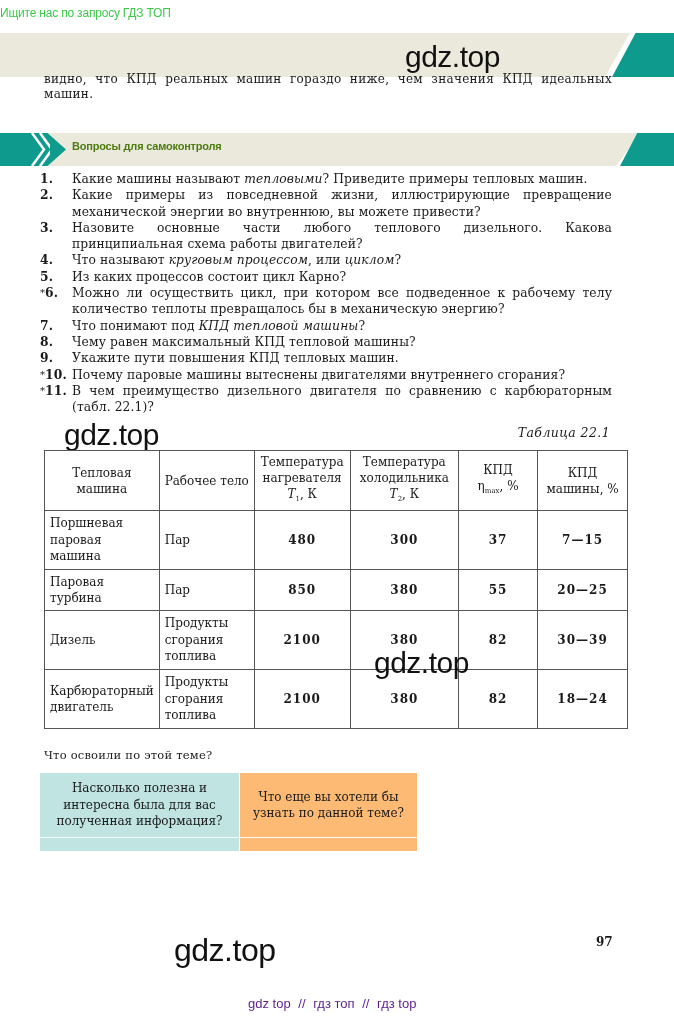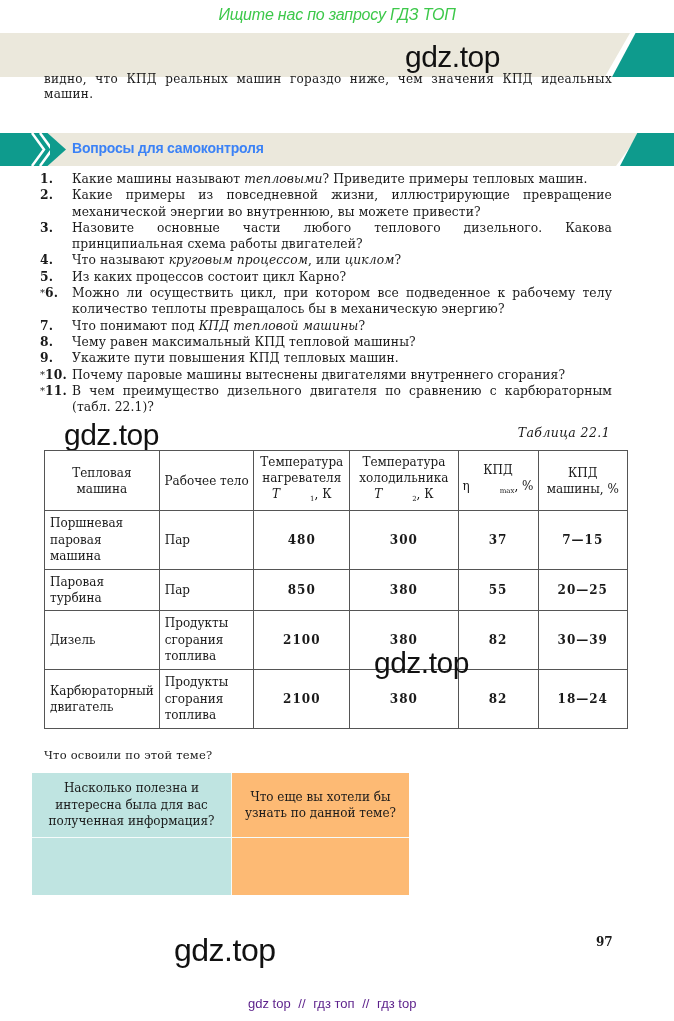--- a/index.html
+++ b/index.html
@@ -1,20 +1,20 @@
 <!DOCTYPE html>
 <html><head>
 <meta charset="utf-8">
 <style>
   * { box-sizing: border-box; margin: 0; padding: 0; }
   html, body { width: 674px; height: 1021px; background: #ffffff; overflow: hidden; }
   body { position: relative; font-family: "DejaVu Serif", serif; color: #1a1a1a; }
 
-  .top-ad { position: absolute; top: 6px; left: 0; width: 674px; text-align: center;
-    font-family: "Liberation Sans", sans-serif; font-size: 16px; color: #3dc84a; letter-spacing: -0.2px; font-style: italic; }
+  .top-ad { position: absolute; top: 6px; left: 0; width: 674px; 
+    font-family: "Liberation Sans", sans-serif; font-size: 12px; color: #3dc84a; letter-spacing: -0.2px; }
 
   .header-band { position: absolute; top: 33px; left: 0; width: 674px; height: 44px; }
   .header-band .beige { position: absolute; left: 0; top: 0; width: 630px; height: 44px; background: #ebe8dc;
     clip-path: polygon(0 0, 100% 0, 96% 100%, 0 100%); }
   .header-band .teal { position: absolute; left: 612px; top: 0; width: 62px; height: 44px; background: #0e9b8d;
     clip-path: polygon(38% 0, 100% 0, 100% 100%, 0 100%); }
 
   .watermark { position: absolute; font-family: "Liberation Sans", sans-serif; color: #111; font-weight: normal; letter-spacing: -0.5px; }
   .wm1 { left: 405px; top: 40px; font-size: 30px; }
   .wm2 { left: 64px; top: 418px; font-size: 30px; }
@@ -26,41 +26,41 @@
 
   .section-band { position: absolute; top: 133px; left: 0; width: 674px; height: 33px; }
   .section-band .beige { position: absolute; left: 40px; top: 0; width: 600px; height: 33px; background: #ebe8dc;
     clip-path: polygon(0 0, 100% 0, 96% 100%, 0 100%); }
   .section-band .teal-left { position: absolute; left: 0; top: 0; width: 66px; height: 33px; background: #0e9b8d;
     clip-path: polygon(0 0, 72% 0, 100% 50%, 72% 100%, 0 100%); }
   .section-band .chev { position: absolute; top: 0; width: 22px; height: 33px; }
   .section-band .teal-right { position: absolute; left: 620px; top: 0; width: 54px; height: 33px; background: #0e9b8d;
     clip-path: polygon(32% 0, 100% 0, 100% 100%, 0 100%); }
   .section-title { position: absolute; left: 72px; top: 7px; font-family: "Liberation Sans", sans-serif;
-    font-weight: bold; font-size: 14px; color: #3b82f6; letter-spacing: -0.2px; }
+    font-weight: bold; font-size: 11px; color: #4d7c0f; letter-spacing: -0.2px; }
 
   .questions { position: absolute; left: 40px; top: 171px; width: 572px; font-size: 12.3px; line-height: 16.3px; }
   .q { position: relative; padding-left: 32px; text-align: justify; text-align-last: left; letter-spacing: 0.1px; }
   .q .num { position: absolute; left: 0; width: 29px; text-align: right; font-weight: bold; }
   .q .num .star { font-weight: normal; font-size: 10px; vertical-align: top; }
   .q i { font-style: italic; }
 
   .table-caption { position: absolute; right: 64px; top: 425px; font-style: italic; font-size: 12.5px; letter-spacing: 0.4px; }
 
   table.data { position: absolute; left: 44px; top: 450px; width: 584px; border-collapse: collapse; font-size: 12px; }
   table.data th, table.data td { border: 1.5px solid #555; }
   table.data th { font-weight: normal; text-align: center; vertical-align: middle; line-height: 16px; height: 60px; padding: 2px 4px; }
   table.data td { vertical-align: middle; line-height: 16.5px; padding: 3px 5px; }
   table.data td.num { text-align: center; font-weight: bold; letter-spacing: 1px; }
   table.data td.name { text-align: left; }
-  .sub { font-size: 7px; vertical-align: sub; padding-left: 30px; }
+  .sub { font-size: 7px; vertical-align: sub; }
   .it { font-style: italic; }
 
   .reflect-title { position: absolute; left: 44px; top: 748px; font-size: 11.5px; font-weight: normal; letter-spacing: 0.2px; }
-  .reflect { position: absolute; left: 32px; top: 773px; width: 566px; height: 122px; display: flex; border-radius: 25px; }
+  .reflect { position: absolute; left: 40px; top: 773px; width: 566px; height: 78px; display: flex; border-radius: 25px; }
   .reflect .col { display: flex; flex-direction: column; border-right: 1.5px solid #f5fbfb; }
   .reflect .col:last-child { border-right: none; }
   .reflect .head { height: 65px; display: flex; align-items: center; justify-content: center; text-align: center;
     font-size: 12px; line-height: 16.5px; padding: 0 6px; border-bottom: 1.5px solid #f5fbfb; }
   .reflect .body { flex: 1; }
   .c1 { width: 200px; background: #bfe4e1; }
   .c2 { width: 177px; background: #fdba74; }
   .c3 { width: 189px; background: #dde5f1; }
 
   .page-num { position: absolute; left: 596px; top: 935px; font-size: 12px; font-weight: bold; }

